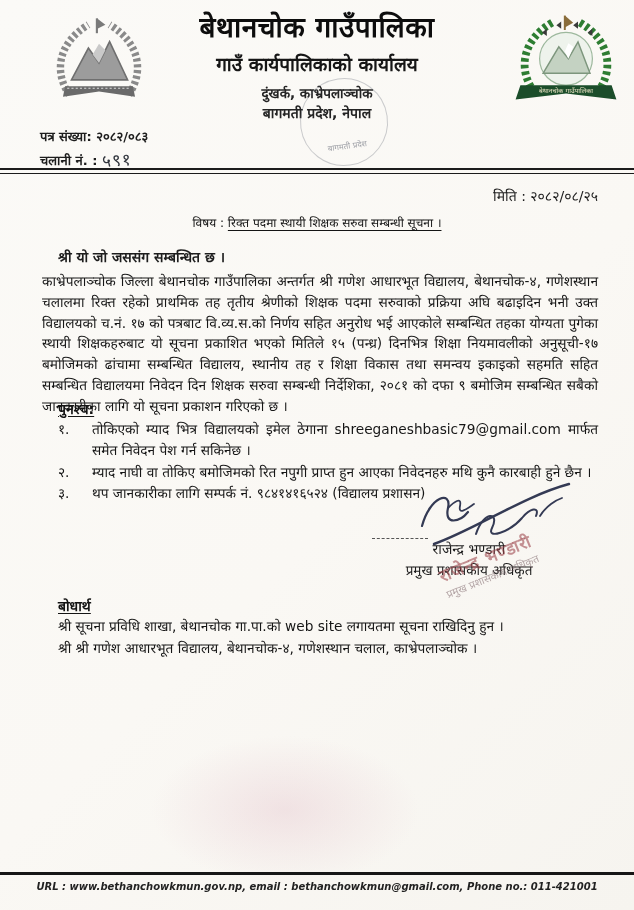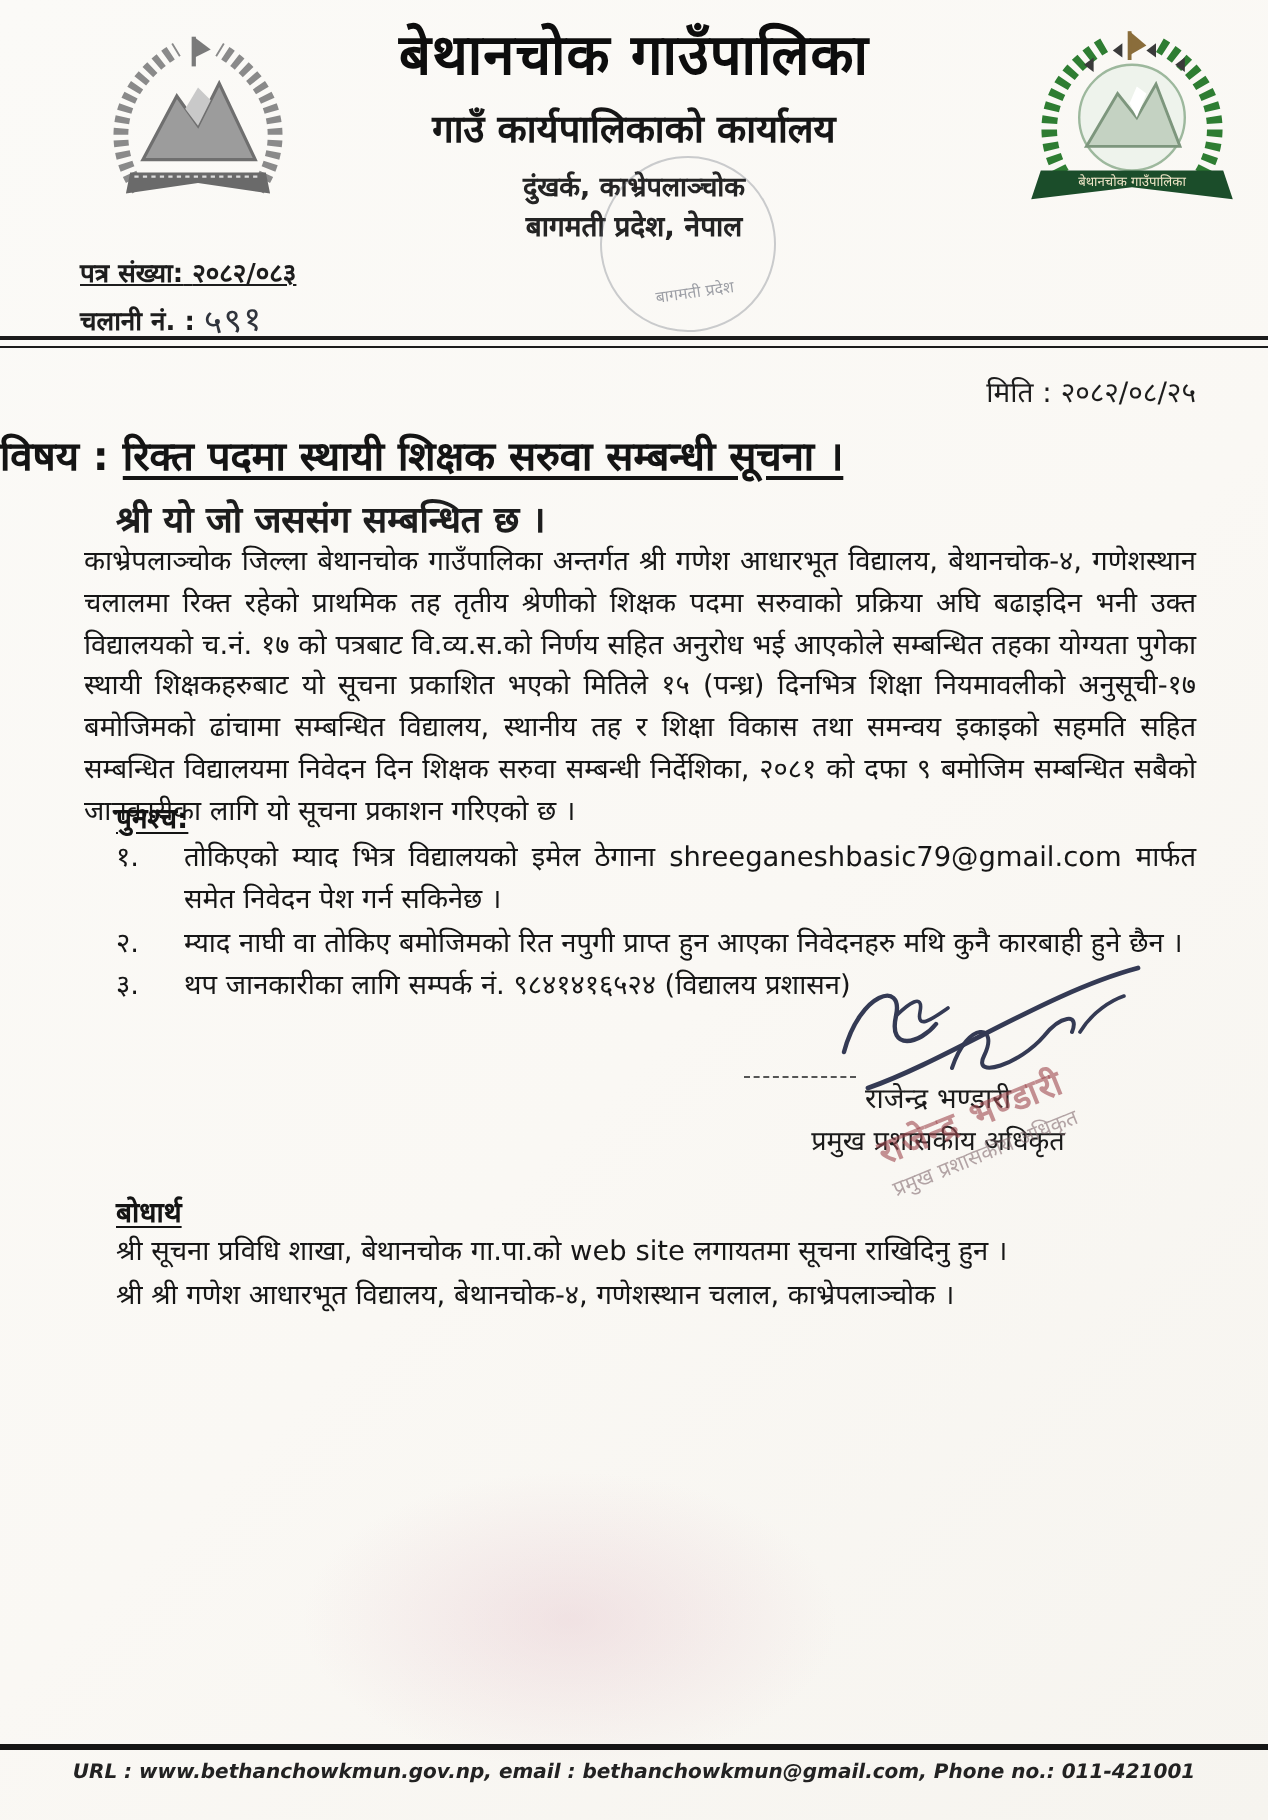--- a/index.html
+++ b/index.html
@@ -22,29 +22,29 @@
   .addr1{font-size:13.5px;font-weight:bold;margin-top:7px;color:#242424;}
   .addr2{font-size:14px;font-weight:bold;margin-top:1px;color:#242424;}
   .round-stamp{
     position:absolute;left:300px;top:78px;width:86px;height:86px;border-radius:50%;
     border:1.5px solid rgba(90,95,110,.30);
     display:flex;align-items:flex-end;justify-content:center;
     transform:rotate(-8deg);pointer-events:none;
   }
   .round-stamp span{font-size:8px;color:rgba(80,85,100,.55);margin-bottom:14px;}
   
-  .ref-row{position:absolute;left:40px;top:127px;font-size:13px;font-weight:bold;color:#1d1d1d;text-decoration:underline;}
+  .ref-row{position:absolute;left:40px;top:127px;font-size:13px;font-weight:bold;color:#1d1d1d;}
   .disp-row{position:absolute;left:40px;top:147px;font-size:13px;font-weight:bold;color:#1d1d1d;}
   .disp-value{display:inline-block;font-weight:normal;font-size:17px;color:#30343c;transform:rotate(-4deg) translateY(1px);letter-spacing:1px;}
   .rule-double{position:absolute;left:0;right:0;top:168px;height:3px;border-top:2.5px solid #1c1c1c;border-bottom:1.5px solid #1c1c1c;}
   .date-row{position:absolute;right:36px;top:186px;font-size:14px;color:#1d1d1d;}
   
-  .subject{position:absolute;left:0;right:0;top:214px;text-align:left;font-size:20px;font-weight:bold;color:#141414;}
+  .subject{position:absolute;left:0;right:0;top:214px;text-align:center;font-size:12px;font-weight:normal;color:#141414;}
   .subject .u{text-decoration:underline;text-underline-offset:3px;}
-  .salutation{position:absolute;left:58px;top:247px;font-size:18px;font-weight:600;color:#1d1d1d;}
+  .salutation{position:absolute;left:58px;top:247px;font-size:14px;font-weight:600;color:#1d1d1d;}
   
   .body-par{
     position:absolute;left:42px;top:271px;width:556px;
     font-size:13.7px;line-height:20.8px;text-align:justify;color:#161616;
   }
   .ps-head{position:absolute;left:58px;top:399px;font-size:14px;font-weight:bold;text-decoration:underline;text-underline-offset:2px;color:#141414;}
   .ps-list{position:absolute;left:58px;top:419px;width:540px;}
   .ps-item{display:flex;font-size:13.7px;line-height:20.8px;color:#161616;margin-bottom:1px;}
   .ps-num{width:34px;flex:none;}
   .ps-text{flex:1;text-align:justify;}

